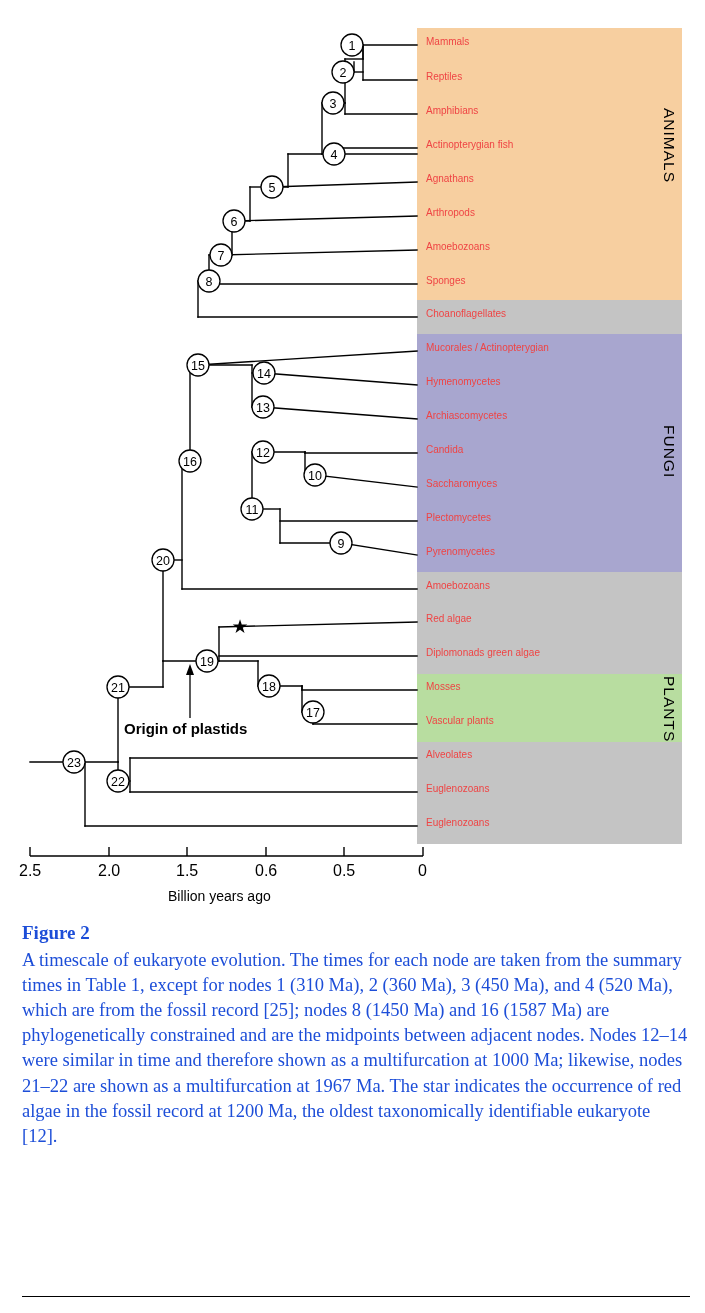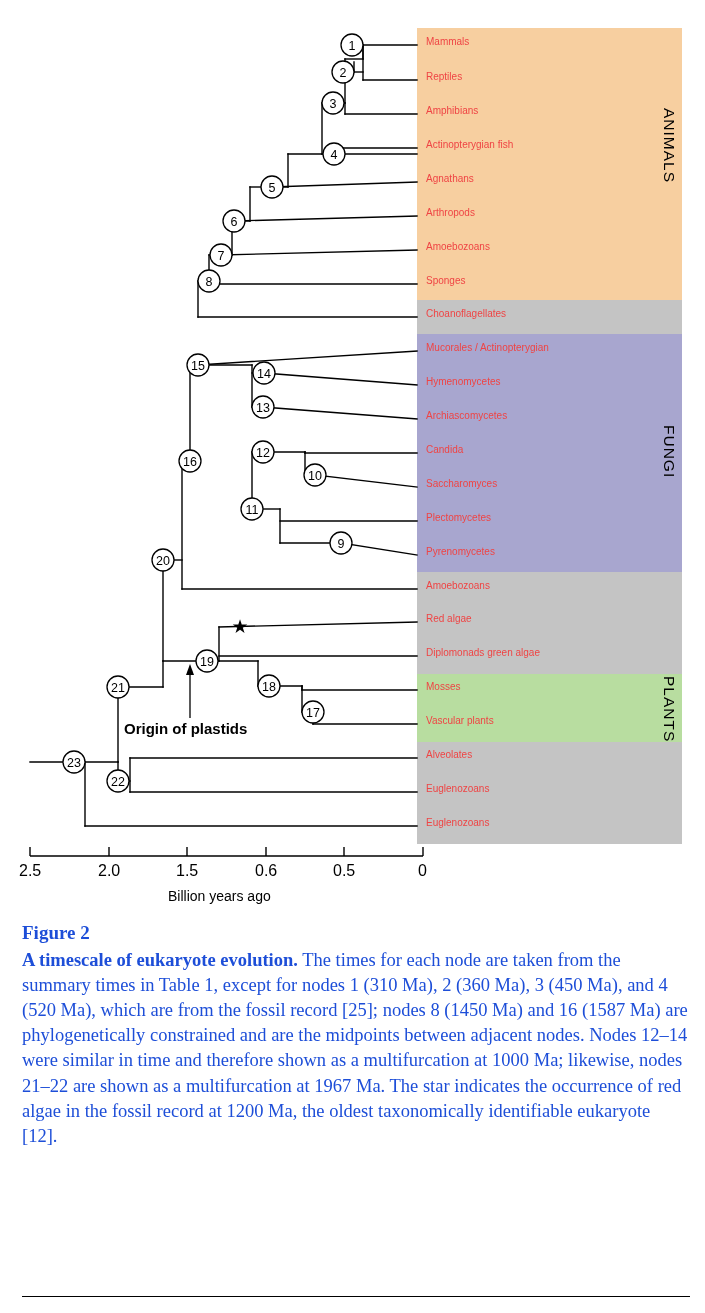--- a/index.html
+++ b/index.html
@@ -61,21 +61,21 @@
     line-height:1.36;
     color:#1d4ed8;
     text-align:left;
   }
   #caption .fig-num{
     font-weight:bold;
     font-size:19px;
     display:block;
     margin-bottom:2px;
   }
-  #caption .lead{font-weight:bold;text-align:right;}
+  #caption .lead{font-weight:normal;text-align:right;}
   #rule{
     position:absolute;
     left:22px;
     top:1296px;
     width:668px;
     height:1px;
     background:#000;
   }
 </style>
 </head>

